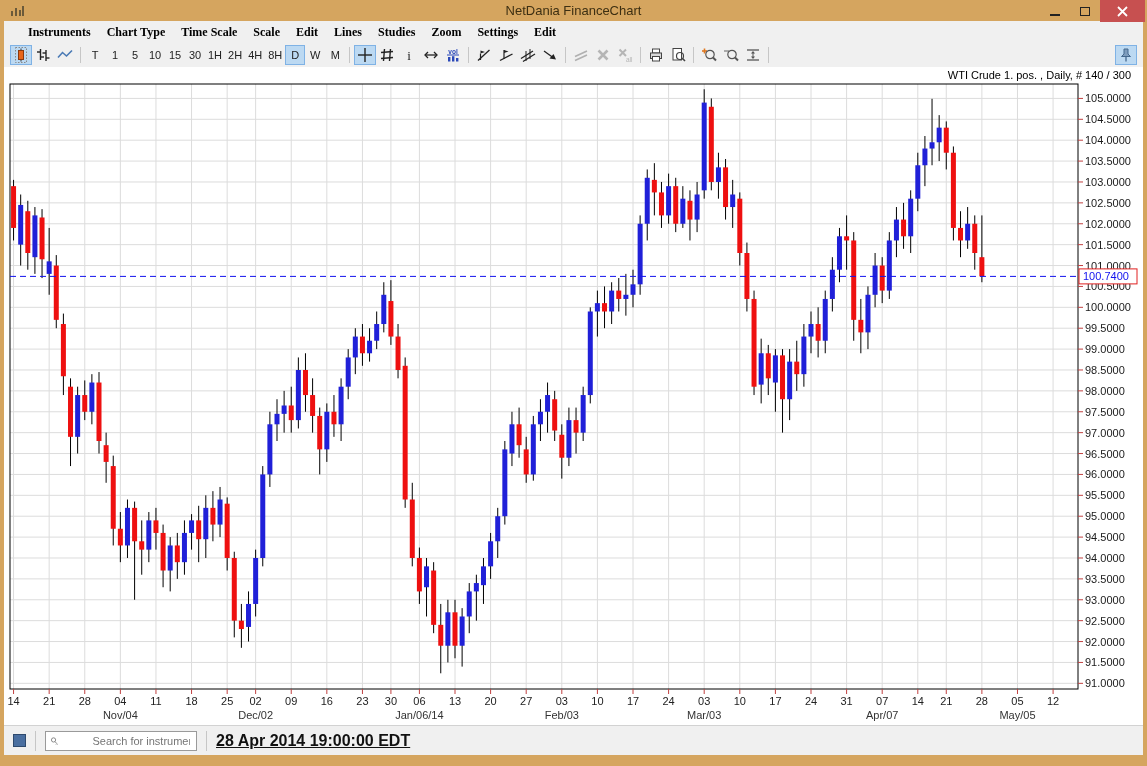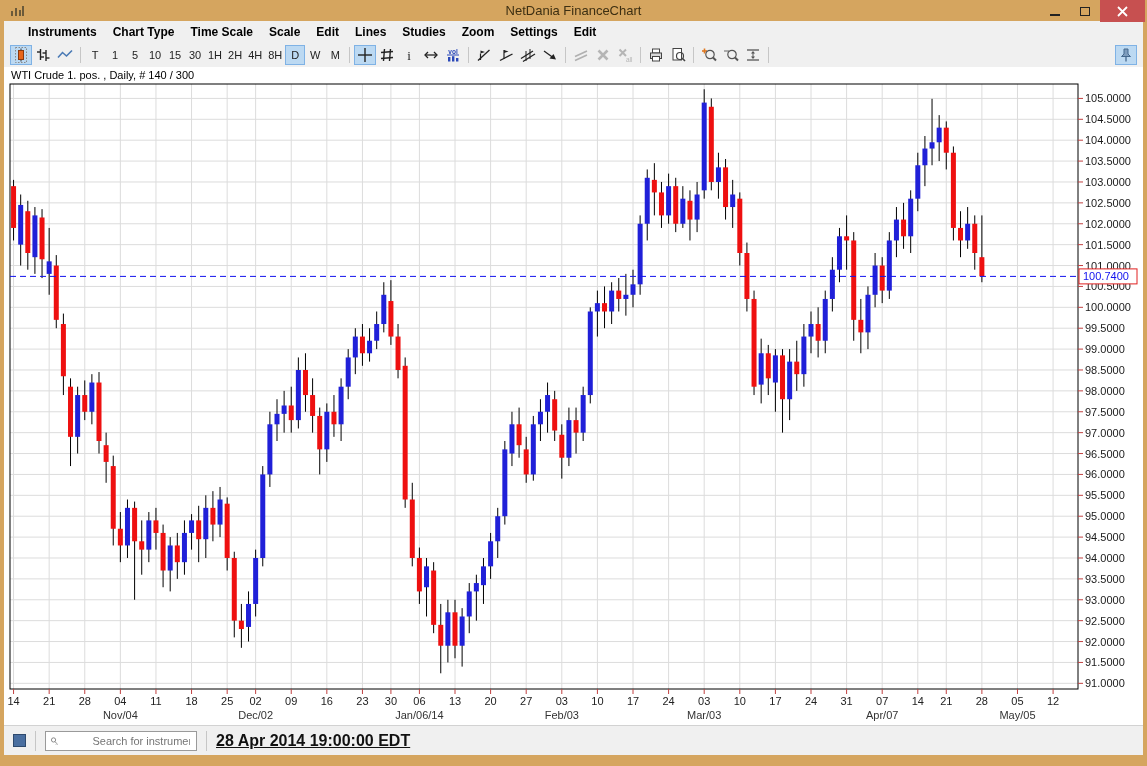--- a/index.html
+++ b/index.html
@@ -13,34 +13,34 @@
   .win-controls { margin-left:auto; z-index:2; display:flex; align-items:flex-start; height:100%; }
   .win-btn { width:30px; height:22px; display:flex; align-items:center; justify-content:center; color:#333; }
   .win-btn.close { width:45px; background:#c75050; margin-right:2px; }
   .min-glyph { width:10px; border-top:2px solid #222; display:inline-block; margin-top:8px;}
   .max-glyph { width:10px; height:9px; border:1.5px solid #222; display:inline-block; }
 
   .inner { margin:0 4px; }
 
   
   .menubar { height:22px; background:#f0f0f0; display:flex; align-items:center; padding-left:16px; }
-  .menu-item { font-weight:bold; font-size:12px; color:#000; padding:0 8px; cursor:default; }
+  .menu-item { font-weight:bold; font-size:12px; color:#000; padding:0 8px; cursor:default;font-family:Liberation Serif, serif; }
 
   
   .toolbar { height:24px; background:#f0f0f0; display:flex; align-items:center; padding-left:6px; position:relative; }
   .tbtn { height:20px; min-width:20px; display:flex; align-items:center; justify-content:center;
           border:1px solid transparent; background:transparent; font-size:11px; color:#222; padding:0 2px; }
   .tbtn.sel { background:#bcd9f2; border-color:#7fb2e5; }
   .tbtn svg { display:block; }
   .tsep { width:1px; height:16px; background:#c6c6c6; margin:0 4px; }
   .tbtn-right { position:absolute; right:6px; top:2px; }
 
   
   .content { background:#fff; height:658px; position:relative; }
-  .chart-label { font-size:11px; color:#000; padding:2px 0 0 7px; height:16px; }
+  .chart-label { font-size:11px; color:#000; padding:2px 12px 0 7px; height:16px;text-align:right; }
   svg.chart { display:block; }
 
   
   .statusbar { height:30px; background:#f0f0f0; border-top:1px solid #d2d2d2; display:flex; align-items:center; padding:0 9px; gap:9px; }
   .conn { width:13px; height:13px; background:#4a6fa0; border:1px solid #2e4a6e; }
   .ssep { width:1px; height:20px; background:#c6c6c6; }
   .searchbox { width:152px; height:20px; background:#fff; border:1px solid #9a9a9a; display:flex; align-items:center; padding:0 4px; gap:4px; }
   .searchbox input { border:none; outline:none; font-size:11px; width:100%; color:#444; background:transparent; font-family:"Liberation Sans",sans-serif;margin-left:28px; }
   .timestamp { font-weight:bold; font-size:16px; color:#111;text-decoration:underline; }
 </style>

